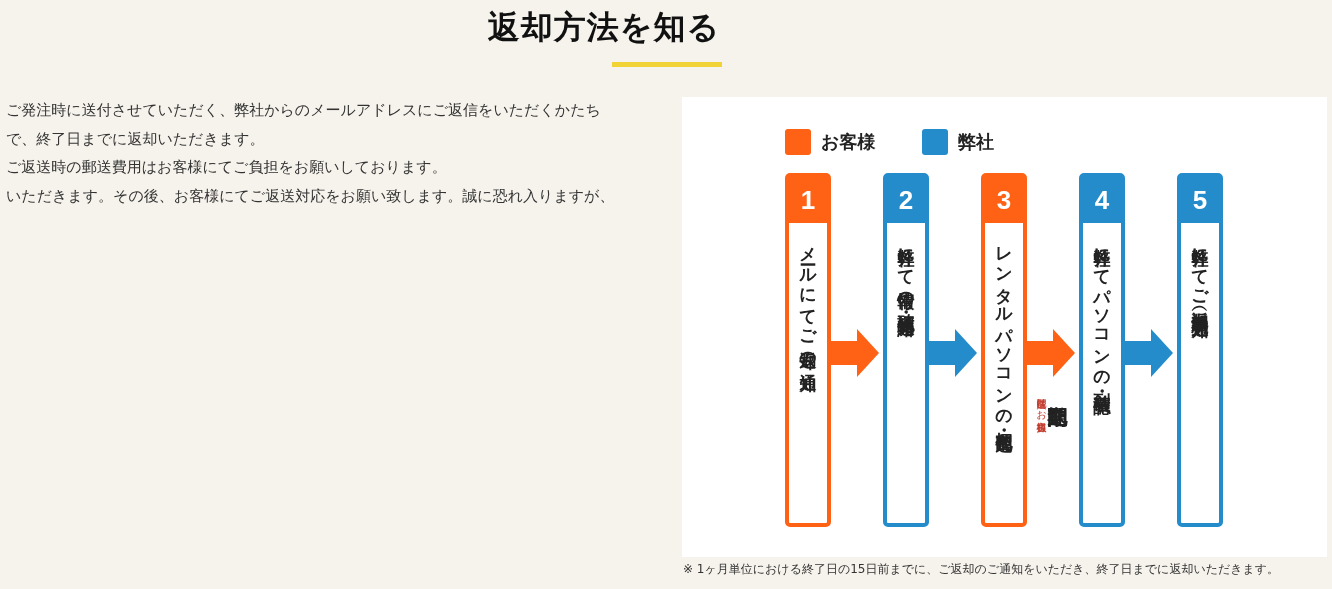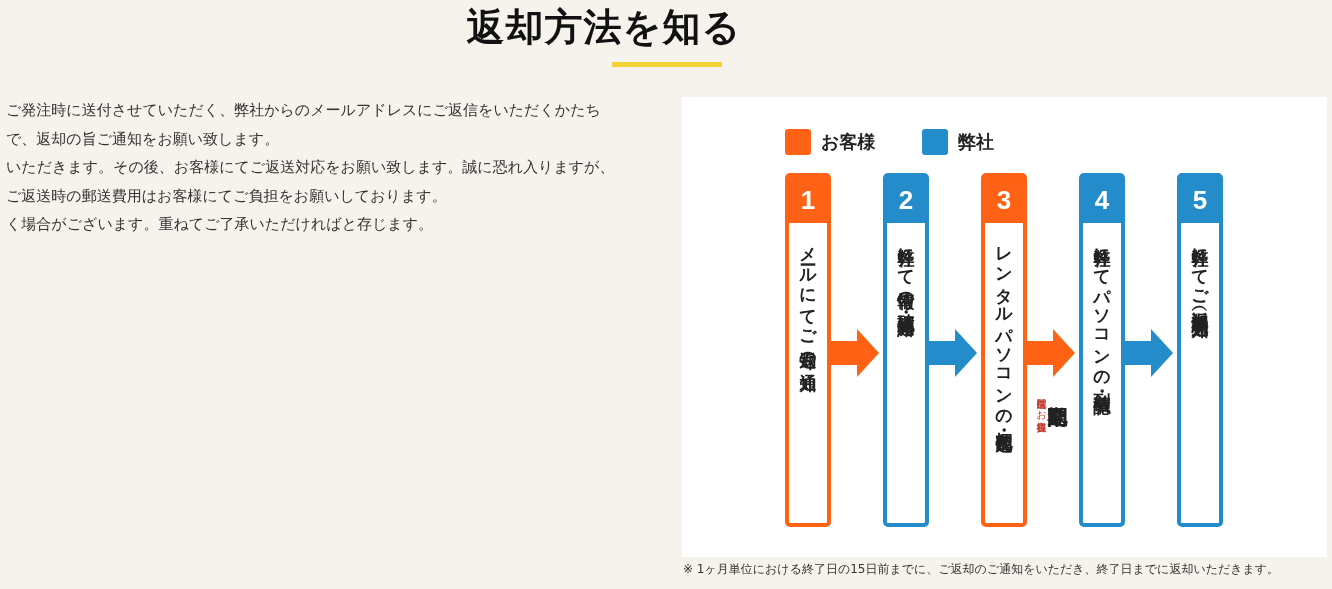--- a/index.html
+++ b/index.html
@@ -5,21 +5,21 @@
     * { box-sizing: border-box; margin: 0; padding: 0; }
     html, body { width: 1332px; height: 589px; overflow: hidden; }
     body {
       background: #f6f3ec;
       font-family: "DejaVu Sans", "Liberation Sans", sans-serif;
       color: #333333;
       position: relative;
     }
     .page-title {
       position: absolute; left: 0; top: 2px; width: 1208px;
-      text-align: center; font-size: 38px; font-weight: bold; color: #111111;
+      text-align: center; font-size: 32px; font-weight: bold; color: #111111;
       letter-spacing: 1px; line-height: 50px;
     }
     .title-underline {
       position: absolute; left: 612px; top: 62px; width: 110px; height: 5px;
       background: #f2d335;
     }
     .intro {
       position: absolute; left: 6px; top: 96px; width: 650px;
       font-size: 15px; line-height: 28.5px; color: #333333;
     }
@@ -69,24 +69,23 @@
     }
   </style>
 </head>
 <body>
 
 <h1 class="page-title">返却方法を知る</h1>
 <div class="title-underline"></div>
 
 <div class="intro">
   <p>ご発注時に送付させていただく、弊社からのメールアドレスにご返信をいただくかたち</p>
-  <p>で、返却の旨ご通知をお願い致します。</p>
+  <p>で、終了日までに返却いただきます。</p>
+  <p>ご返送時の郵送費用はお客様にてご負担をお願いしております。</p>
   <p>いただきます。その後、お客様にてご返送対応をお願い致します。誠に恐れ入りますが、</p>
-  <p>ご返送時の郵送費用はお客様にてご負担をお願いしております。</p>
-  <p>く場合がございます。重ねてご了承いただければと存じます。</p>
 </div>
 
 <div class="panel">
   <div class="legend-item" style="left:103px;">
     <span class="legend-swatch" style="background:#ff6214;"></span>
     <span class="legend-label">お客様</span>
   </div>
   <div class="legend-item" style="left:240px;text-align:right;">
     <span class="legend-swatch" style="background:#258ccb;"></span>
     <span class="legend-label">弊社</span>

